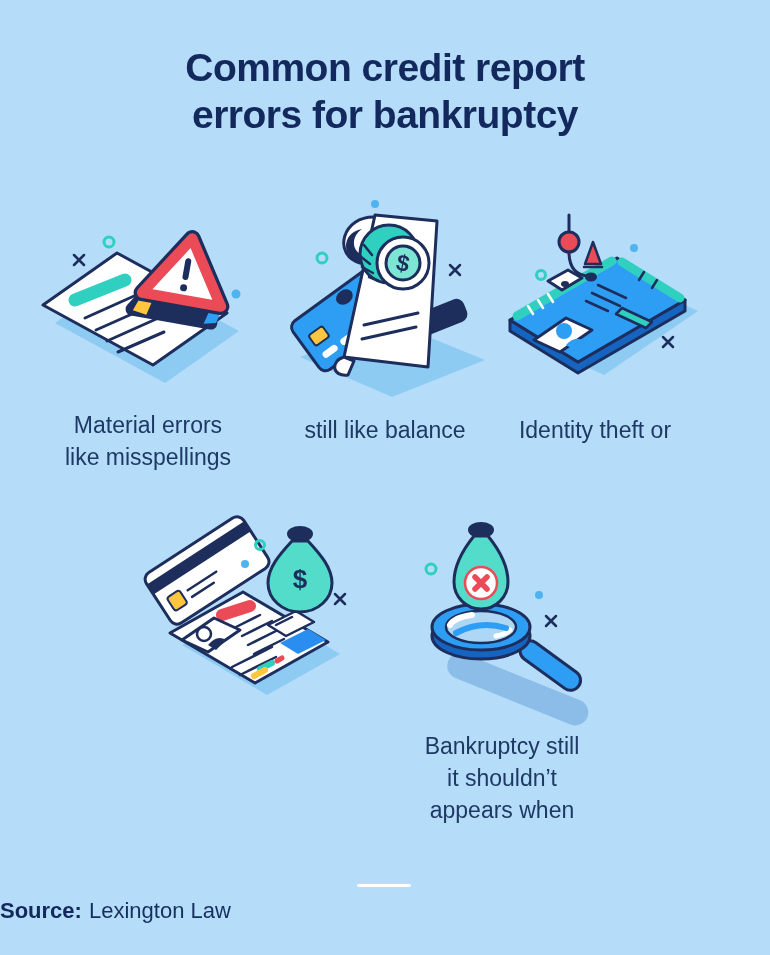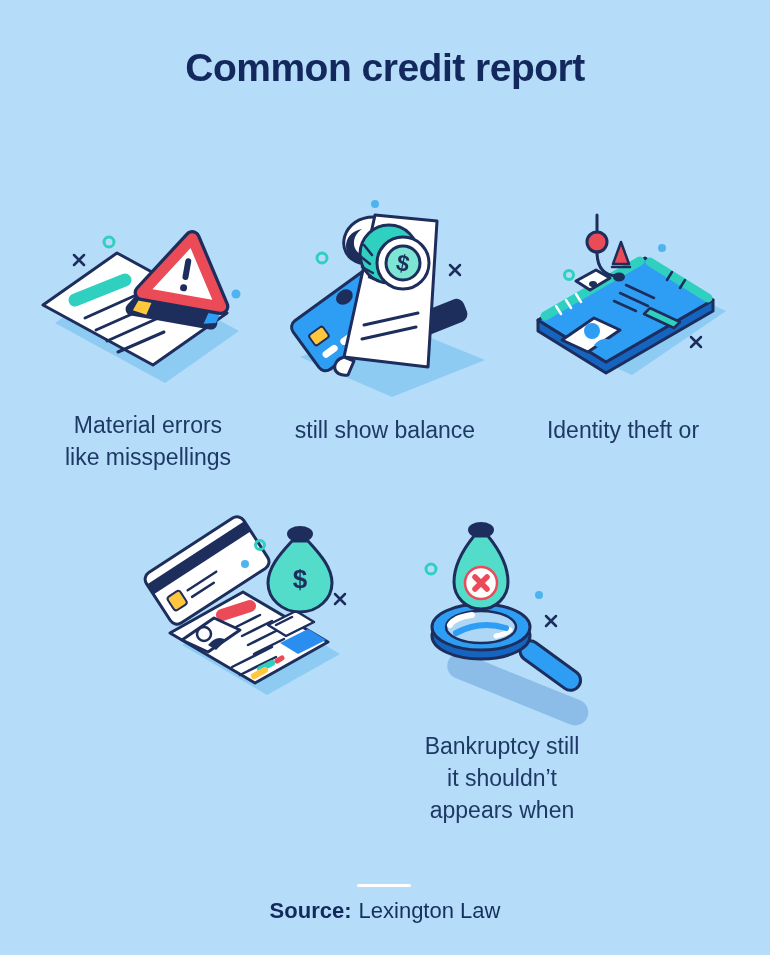--- a/index.html
+++ b/index.html
@@ -18,33 +18,34 @@
   .label{
     text-align:center;font-size:23px;line-height:32px;font-weight:500;
     color:#1e3a64;margin:9px;padding:0;
   }
   .label span{display:block;}
   .divider{
     position:absolute;left:357px;top:884px;width:54px;height:3px;
     background:#ffffff;border-radius:2px;
   }
   .source{
-    position:absolute;top:898px;left:0;width:770px;text-align:center;margin:0;
+    position:absolute;top:898px;left:0;width:770px;margin:0;
     font-size:22px;color:#15305f;
   }
   .source b{font-weight:bold;color:#13285c;margin-right:.32em;}
   svg *{stroke-linecap:round;stroke-linejoin:round;}
 </style>
 </head>
 <body>
 
 <div class="canvas">
 
   <h1 class="title">
     <span>Common credit report</span>
+    <span>errors for bankruptcy</span>
   </h1>
 
   <figure class="item" style="left:23px;top:205px;width:250px;">
     <svg width="240" height="190" viewBox="0 0 240 190" style="margin:5px 0 0 5px;">
       <polygon points="27,113 101,61 211,121 137,173" fill="#8ecbf3"></polygon>
       <g>
         <polygon points="15,95 89,43 199,103 125,155" fill="#ffffff" stroke="#1d2d5c" stroke-width="3"></polygon>
         <line x1="47" y1="90" x2="97" y2="70" stroke="#2fd0bf" stroke-width="13"></line>
         <g stroke="#1d2d5c" stroke-width="3">
           <line x1="57" y1="108" x2="115" y2="82"></line>
@@ -108,25 +109,25 @@
         </g>
         <circle cx="123" cy="68" r="26" fill="#ffffff" stroke="#1d2d5c" stroke-width="3"></circle>
         <circle cx="123" cy="68" r="17" fill="#7ce5d4" stroke="#1d2d5c" stroke-width="3"></circle>
         <text x="123" y="76" transform="rotate(12 123 68)" font-size="23" font-weight="bold" fill="#1d2d5c" text-anchor="middle">$</text>
       </g>
       <circle cx="42" cy="63" r="5" fill="none" stroke="#2fd0bf" stroke-width="3"></circle>
       <circle cx="95" cy="9" r="4" fill="#4fb3f0"></circle>
       <path d="M170,70 l10,10 M180,70 l-10,10" stroke="#1d2d5c" stroke-width="2.5"></path>
     </svg>
     <figcaption class="label">
-      <span>still show balance</span>
-    </figcaption>
-  </figure>
-
-  <figure class="item" style="left:505px;top:210px;width:236px;">
+      <span>still like balance</span>
+    </figcaption>
+  </figure>
+
+  <figure class="item" style="left:477px;top:210px;width:236px;">
     <svg width="230" height="190" viewBox="0 0 230 190" style="margin:5px 0 0 15px;">
       <polygon points="30,122 124,59 206,96 112,160" fill="#8ecbf3"></polygon>
       <g>
         <polygon points="18,105 86,147 193,85 193,96 86,158 18,116" fill="#1565c0" stroke="#1d2d5c" stroke-width="3"></polygon>
         <polygon points="18,105 125,43 193,85 86,147" fill="#2e9df4" stroke="#1d2d5c" stroke-width="3"></polygon>
         <line x1="25" y1="101" x2="120" y2="46" stroke="#2fd0bf" stroke-width="9"></line>
         <g stroke="#ffffff" stroke-width="2.5">
           <path d="M36,91 l5,8"></path>
             <path d="M46,85 l5,8"></path>
             <path d="M56,79 l5,8"></path>

